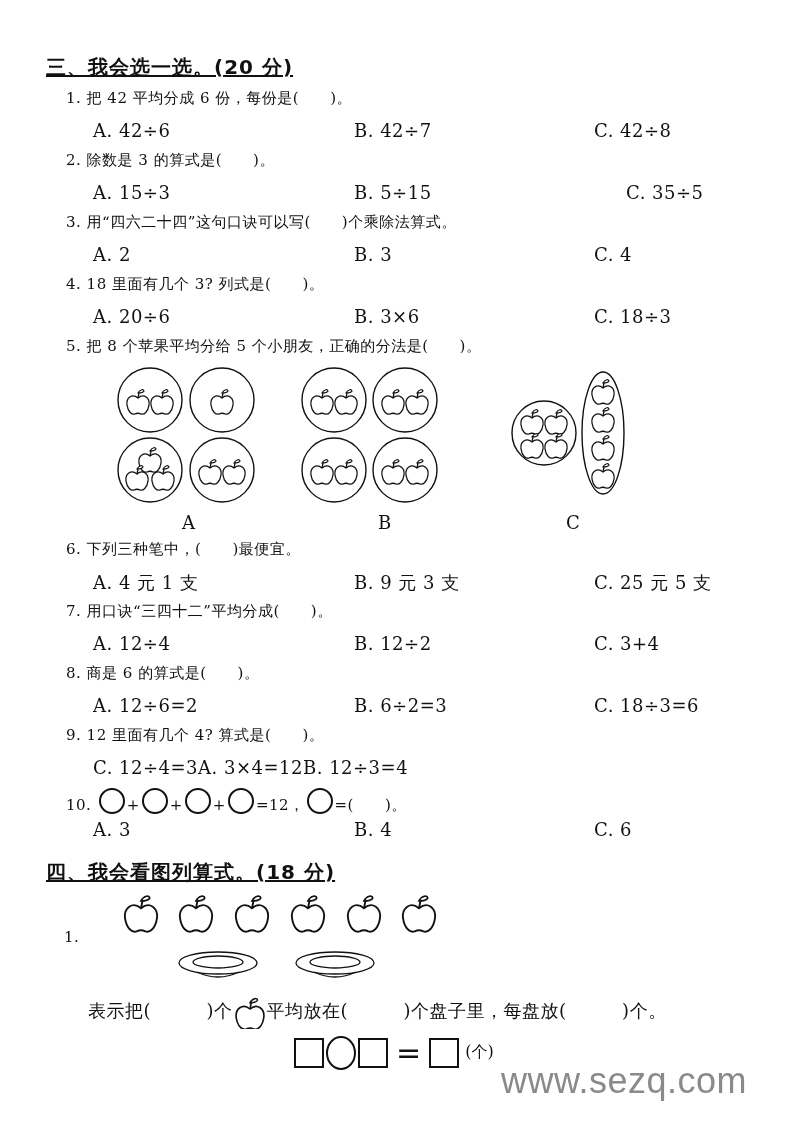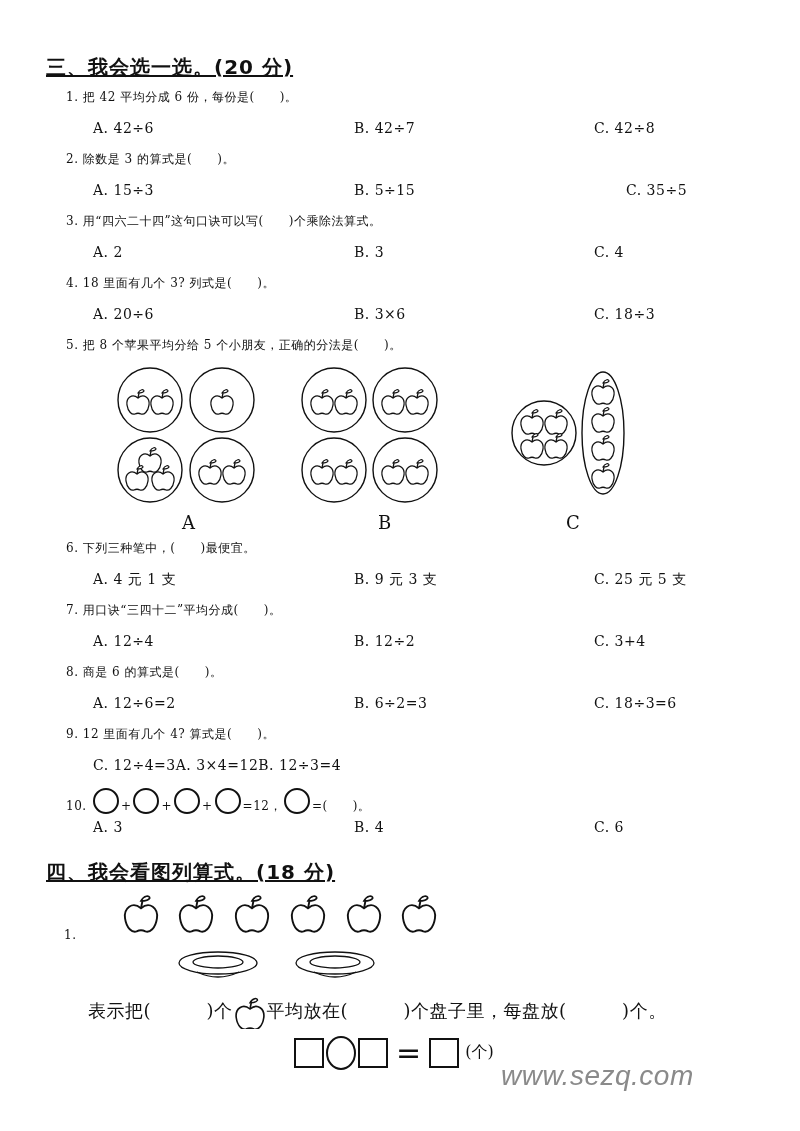--- a/index.html
+++ b/index.html
@@ -1,24 +1,24 @@
 <!DOCTYPE html>
 <html><head>
 <meta charset="utf-8">
 <style>
   html, body { margin:0; padding:0; background:#ffffff; }
   body { width:800px; height:1131px; position:relative; overflow:hidden;
          font-family:"DejaVu Serif", "Liberation Serif", serif; color:#111; }
   .abs { position:absolute; white-space:nowrap; }
   .section-title { font-family:"DejaVu Sans", "Liberation Sans", sans-serif; font-size:20px; font-weight:bold; letter-spacing:1px;text-decoration:underline; }
-  .q { font-size:12px; letter-spacing:0.5px; }
-  .opt { font-size:14px; letter-spacing:0.5px; }
+  .q { font-size:15px; letter-spacing:0.5px; }
+  .opt { font-size:18px; letter-spacing:0.5px; }
   .label-abc { font-size:18px; }
   .circle-sym { display:inline-block; width:22px; height:22px; border:2px solid #111; border-radius:50%; vertical-align:-4px; margin:0 2px; }
-  .watermark { font-family:"Liberation Sans", "DejaVu Sans", sans-serif; font-size:28px; color:#8a8a8a; letter-spacing:0.5px;font-style:italic; }
+  .watermark { font-family:"Liberation Sans", "DejaVu Sans", sans-serif; font-size:36px; color:#8a8a8a; letter-spacing:0.5px; }
   .eq-box { display:inline-block; width:26px; height:26px; border:2px solid #111; vertical-align:middle; }
   .eq-circle { display:inline-block; width:26px; height:30px; border:2px solid #111; border-radius:50%; vertical-align:middle; margin:0 2px; }
   .eq-sign { display:inline-block; font-size:30px; margin:0 8px; vertical-align:middle; font-family:"DejaVu Sans", sans-serif; }
   .eq-unit { display:inline-block; font-size:16px; margin-left:6px; vertical-align:middle; }
 </style>
 </head>
 <body>
 
 <svg width="0" height="0" style="position:absolute">
   <defs>

